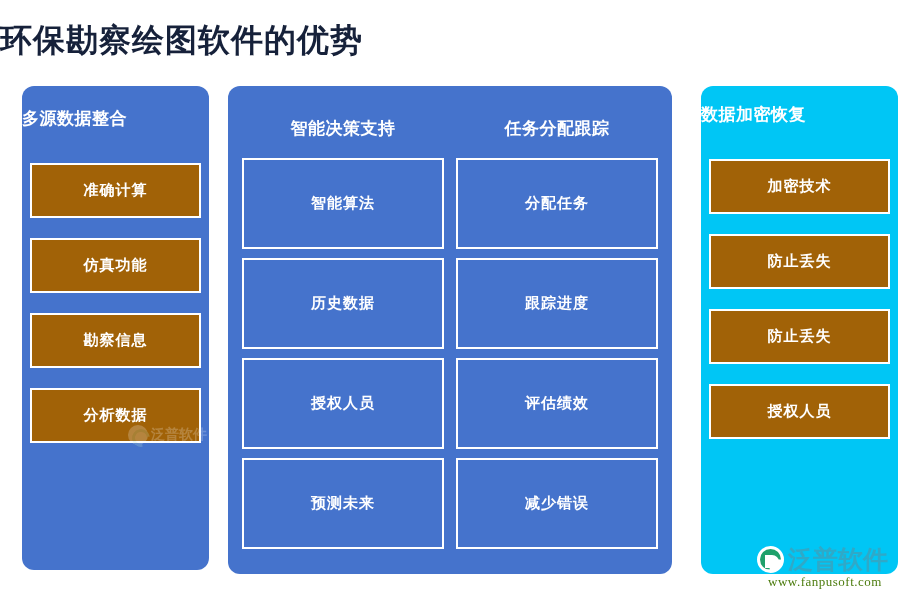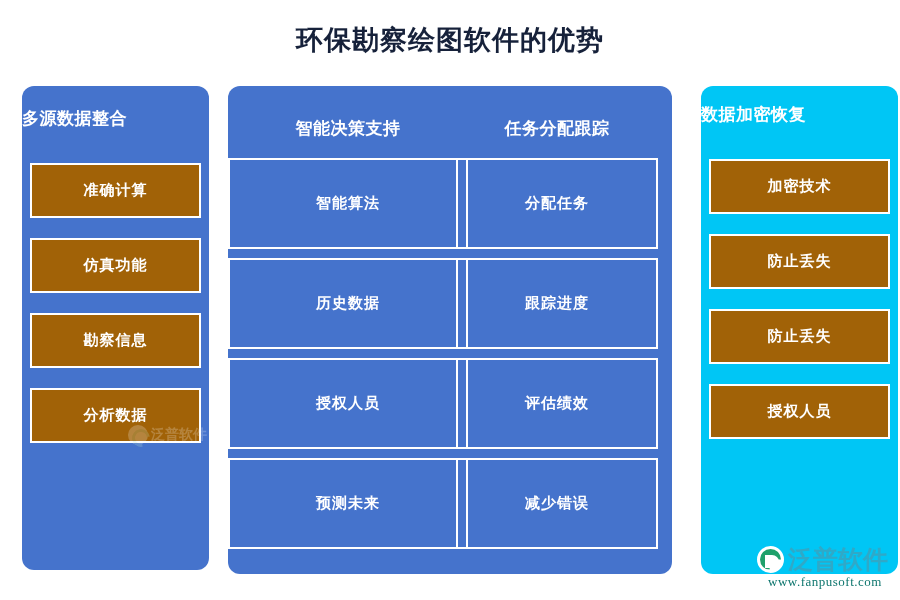--- a/index.html
+++ b/index.html
@@ -21,22 +21,21 @@
     height: 600px;
     box-sizing: border-box;
   }
 
   
   .page-title {
     position: absolute;
     top: 20px;
     left: 0;
     width: 900px;
-    text-align: center;
-    font-size: 27px;
+    font-size: 32px;
     font-weight: bold;
     color: #16213a;
     letter-spacing: 1px;
     line-height: 40px;
     white-space: nowrap;
   }
 
   
   .columns {
     position: absolute;
@@ -92,21 +91,21 @@
   .panel-left .panel-header { top: 23px; }
   .panel-right .panel-header { top: 19px; }
 
   
   .sub-col {
     position: absolute;
     top: 0;
     width: 202px;
     height: 100%;
   }
-  .sub-col-a { left: 0; padding-left: 38px; }
+  .sub-col-a { left: 14px; }
   .sub-col-b { left: 228px; }
 
   .sub-header {
     position: absolute;
     top: 33px;
     left: 0;
     width: 100%;
     text-align: center;
     color: #ffffff;
     font-size: 17px;
@@ -242,21 +241,21 @@
     font-size: 25px;
     font-weight: bold;
     color: #2fa9c8;
     letter-spacing: 0px;
     line-height: 28px;
     white-space: nowrap;
   }
   .brand-url {
     font-family: "Liberation Serif", "DejaVu Serif", serif;
     font-size: 13px;
-    color: #0f766e;
+    color: #4d7c0f;
     letter-spacing: 0.5px;
     text-align: center;
     width: 136px;
     line-height: 16px;
     white-space: nowrap;
   }
 </style>
 </head>
 <body>
 

